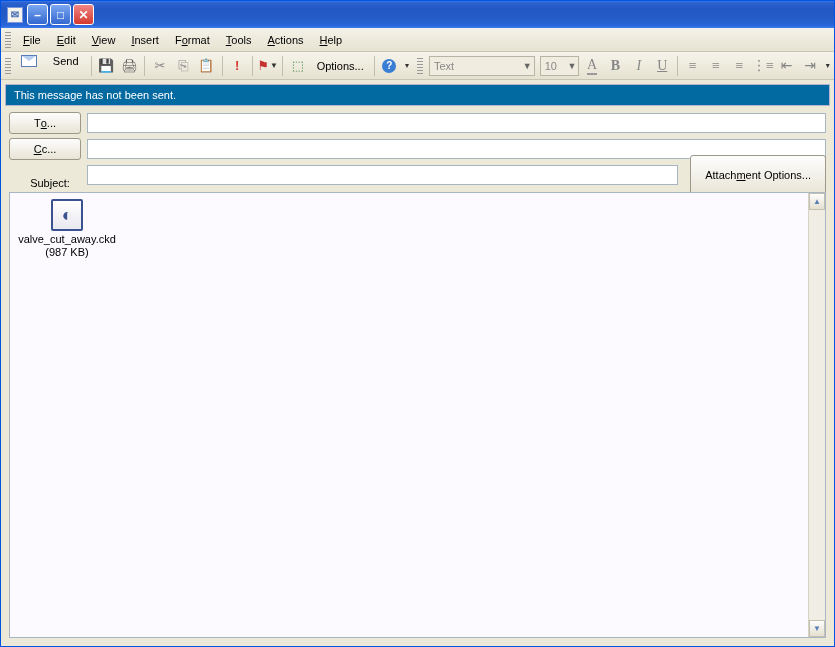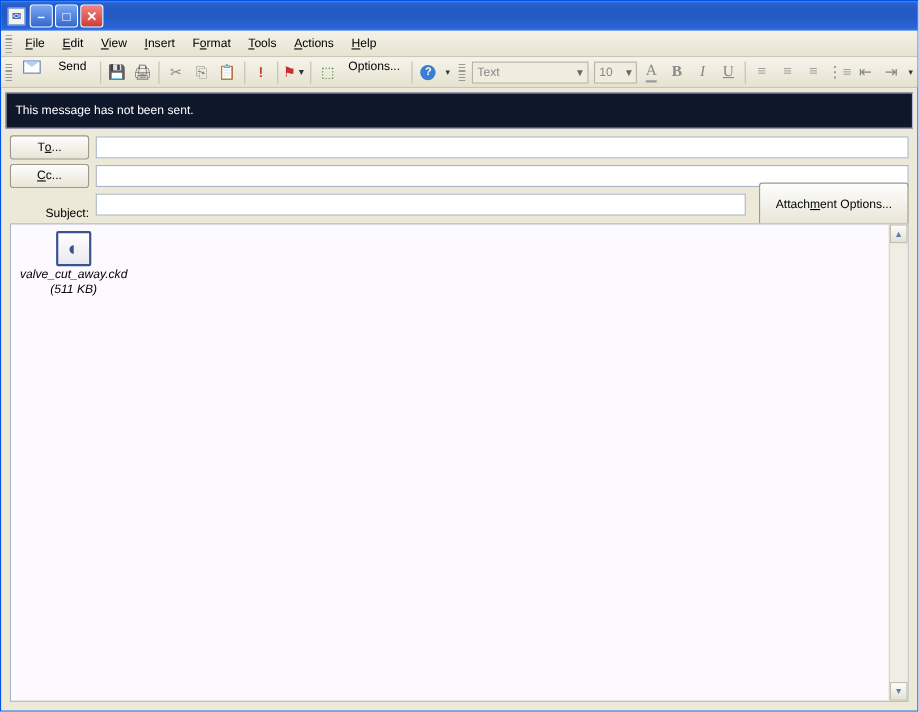--- a/index.html
+++ b/index.html
@@ -14,38 +14,38 @@
 .menubar { height: 24px; background: linear-gradient(to bottom,#f4f2e8,#e7e3d2); border-bottom: 1px solid #c9c5b5; display:flex; align-items:center; padding: 0 4px; }
 .gripper { width: 6px; height: 16px; margin-right: 4px; background: repeating-linear-gradient(to bottom, #999 0 1px, transparent 1px 3px); }
 .menuitem { padding: 3px 8px; cursor: pointer; color:#000; }
 .menuitem .u { text-decoration: underline; }
 .toolbar { height: 28px; background: linear-gradient(to bottom,#f6f4eb,#e6e2d1); border-bottom: 1px solid #c9c5b5; display:flex; align-items:center; padding: 0 4px; gap: 2px;}
 .tbtn { width: 22px; height: 22px; display:flex; align-items:center; justify-content:center; cursor:pointer; border-radius:2px; font-size:13px;}
 .sendbtn { height:22px; padding: 0 8px 0 4px; display:flex; align-items:flex-start; gap:16px; cursor:pointer; border-radius:2px;}
 .sendicon { width:16px; height:12px; background:#fff; border:1px solid #5a7db5; position:relative; }
 .sendicon:before { content:""; position:absolute; left:0; right:0; top:0; border-left:7px solid transparent; border-right:7px solid transparent; border-top:5px solid #b8cef0;}
 .tsep { width:1px; height:20px; background:#c3bfaf; margin: 0 2px; }
-.optbtn { height:22px; padding:0 6px; display:flex; gap:3px; cursor:pointer; border-radius:2px;}
+.optbtn { height:22px; padding:0 6px; display:flex; align-items:center; gap:3px; cursor:pointer; border-radius:2px;}
 .fontsel { height:20px; border:1px solid #b8b4a4; background:#f0ede0; color:#888; padding:1px 18px 1px 4px; font-size:11px; position:relative; display:flex; align-items:center;}
 .fontsel .dd { position:absolute; right:2px; font-size:9px; color:#666;}
 .fmtbtn { width:22px; height:22px; display:flex; align-items:center; justify-content:center; color:#888; font-family: 'Times New Roman', serif; font-size:14px;}
-.infobar { height: 33px; background: #0f172a; color:#fff; display:flex; align-items:center; padding: 0 8px; margin: 4px; border: 1px solid #b5b3d0; text-align: center;}
+.infobar { height: 22px; background: #0369a1; color:#fff; display:flex; align-items:center; padding: 0 8px; margin: 4px; border: 1px solid #b5b3d0; text-align: center;}
 .addrarea { padding: 2px 8px; display:flex; flex-direction:column; gap:4px;}
 .addrrow { display:flex; align-items:center; gap:6px; height:22px;}
 .addrbtn { width:72px; height:22px; background:linear-gradient(to bottom,#fdfdfd,#e8e5d6); border:1px solid #9c988a; border-radius:3px; cursor:pointer; font-size:11px; display:flex; align-items:center; justify-content:center;}
-.addrlbl { width:72px; text-align:right; padding-left:10px;margin-top:16px;}
+.addrlbl { width:72px; text-align:center; padding-left:10px;margin-top:16px;}
 .addrinput { flex:1; height:20px; border:1px solid #a8b5c4; background:#fff; padding:1px 3px; font-size:11px;}
 .attoptbtn { height:40px; padding:0 14px; background:linear-gradient(to bottom,#fdfdfd,#e8e5d6); border:1px solid #9c988a; border-radius:3px; cursor:pointer; font-size:11px; margin-left:6px;}
 .attacharea { flex:1; margin: 4px 8px 8px 8px; border:1px solid #a8b5c4; background:#fcf9ff; position:relative; display:flex; align-items:flex-start; padding:4px;}
 .scrollbar { position:absolute; right:0; top:0; bottom:0; width:17px; background:#f0ede4; border-left:1px solid #d6d2c4; display:flex; flex-direction:column;}
 .sbbtn { height:17px; background:linear-gradient(to bottom,#fdfdfb,#e4e0d1); border:1px solid #c4c0b0; display:flex; align-items:center; justify-content:center; font-size:8px; color:#5a7db5;}
 .sbtrack { flex:1; }
 .attachment { width:106px; text-align:center; cursor:pointer; padding:2px;}
 .attachment .aicon { width:32px; height:32px; margin:0 auto 2px; background:linear-gradient(to bottom,#fff,#e8e8f0); border:2px solid #3a5390; border-radius:2px; display:flex; align-items:center; justify-content:center; font-size:18px; color:#3a5390;}
-.attachment .alabel { font-size:11px; line-height:1.2; word-break: break-all; font-style: italic;}
+.attachment .alabel { font-size:11px; line-height:1.2; word-break: break-all;}
 .dropdown-arrow { font-size:8px; margin-left:1px; color:#333;}
 </style>
 </head>
 <body>
 
 <div class="window">
 
   <div class="titlebar">
     <div class="icon">✉</div>
     <div class="winbtns">
@@ -172,21 +172,21 @@
       <div class="addrlbl">Subject:</div>
       <input class="addrinput" value="" style="">
       <button class="attoptbtn">Attach<span style="text-decoration:underline;">m</span>ent Options...</button>
     </div>
   </div>
 
   <div class="attacharea">
     <div class="attachment">
       <div class="aicon">◐</div>
       <div class="alabel">valve_cut_away.ckd</div>
-      <div class="alabel">(511 KB)</div>
+      <div class="alabel">(987 KB)</div>
     </div>
     <div class="scrollbar">
       <div class="sbbtn">▲</div>
       <div class="sbtrack"></div>
       <div class="sbbtn">▼</div>
     </div>
   </div>
 
 </div>
 

